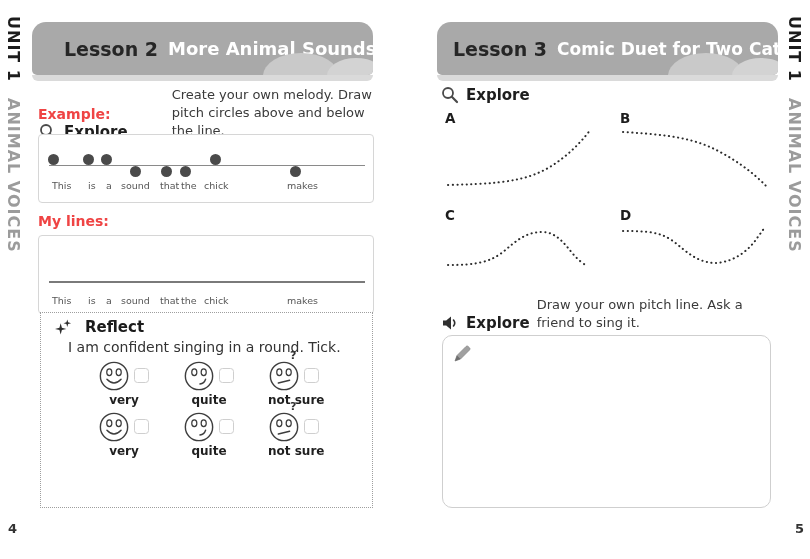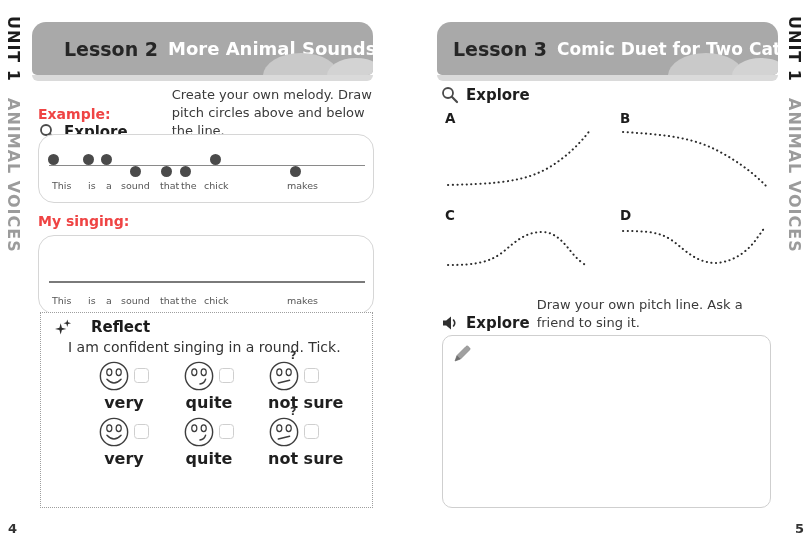--- a/index.html
+++ b/index.html
@@ -29,38 +29,38 @@
 
   
   .explore-row { display:flex; gap:7px; align-items:flex-end; }
   .explore-row svg { flex:0 0 auto; margin-top:1px; }
   .explore-label { font-weight:bold; font-size:15px; color:#1e1e1e; white-space:nowrap; }
   .explore-text { font-size:13px; line-height:1.4; color:#3a3a3a; }
 
   .section-label { font-weight:bold; font-size:14px; color:#ef4444; }
 
   
-  .melody-box { border:1.5px solid #d6d6d6; border-radius:16px; background:#fff; }
+  .melody-box { border:1.5px solid #d6d6d6; border-radius:4px; background:#fff; }
   .pitch-line { position:absolute; left:10px; right:8px; height:1px; background:#8a8a8a; }
   .pitch-line.thick { height:2px; background:#7a7a7a; }
   .dot { position:absolute; width:11px; height:11px; border-radius:50%; background:#4a4a4a; }
   .word { position:absolute; font-size:9.5px; color:#555; white-space:nowrap; }
 
   
   .reflect-box { border:1.6px dotted #9e9e9e; background:#fff; padding-top:5px; }
-  .reflect-head { display:flex; gap:19px; align-items:center; margin-left:14px; }
+  .reflect-head { display:flex; gap:13px; align-items:center; margin-left:14px; }
   .reflect-title { font-weight:bold; font-size:15px; color:#1b1b1b; }
   .rq { margin:2px 0 2px 27px; font-size:14px; color:#333; line-height:1.35; width:295px; }
   .faces-row { display:flex; gap:33px; margin-left:57px; margin-top:3px; margin-bottom:4px; }
   .opt { width:52px; }
   .opt-row { position:relative; display:flex; align-items:center; gap:4px; }
   .face { width:32px; height:32px; }
   .cb { width:15px; height:15px; border:1.6px solid #cfcfcf; border-radius:3.5px; background:#fff; }
   .qmark { position:absolute; top:-11px; left:22px; font-size:11px; font-weight:bold; color:#333; }
-  .opt-label { font-weight:bold; font-size:16px; color:#1f1f1f; text-align:center; width:52px; margin-top:1px; white-space:nowrap; }
+  .opt-label { font-weight:bold; font-size:12px; color:#1f1f1f; text-align:center; width:52px; margin-top:1px; white-space:nowrap; }
 
   
   .pl-label { font-weight:bold; font-size:13.5px; color:#1d1d1d; }
   .pl-svg path { fill:none; stroke:#2b2b2b; stroke-width:2; stroke-linecap:round; stroke-dasharray:0.2 4.4; }
 
   .draw-box { border:1.5px solid #cfcfcf; border-radius:10px; background:#fff; }
 
   .page-num { font-weight:bold; font-size:13px; color:#333; }
 </style>
 </head>
@@ -107,21 +107,21 @@
       <span class="word" style="left:13px;  top:45px;">This</span>
       <span class="word" style="left:49px;  top:45px;">is</span>
       <span class="word" style="left:67px;  top:45px;">a</span>
       <span class="word" style="left:82px;  top:45px;">sound</span>
       <span class="word" style="left:121px; top:45px;">that</span>
       <span class="word" style="left:142px; top:45px;">the</span>
       <span class="word" style="left:165px; top:45px;">chick</span>
       <span class="word" style="left:248px; top:45px;">makes</span>
     </div>
 
-    <div class="abs section-label" style="left:38px; top:213px;">My singing:</div>
+    <div class="abs section-label" style="left:38px; top:213px;">My lines:</div>
 
     <div class="abs melody-box" style="left:38px; top:235px; width:336px; height:79px;">
       <div class="pitch-line thick" style="top:45px;"></div>
       <span class="word" style="left:13px;  top:59px;">This</span>
       <span class="word" style="left:49px;  top:59px;">is</span>
       <span class="word" style="left:67px;  top:59px;">a</span>
       <span class="word" style="left:82px;  top:59px;">sound</span>
       <span class="word" style="left:121px; top:59px;">that</span>
       <span class="word" style="left:142px; top:59px;">the</span>
       <span class="word" style="left:165px; top:59px;">chick</span>

